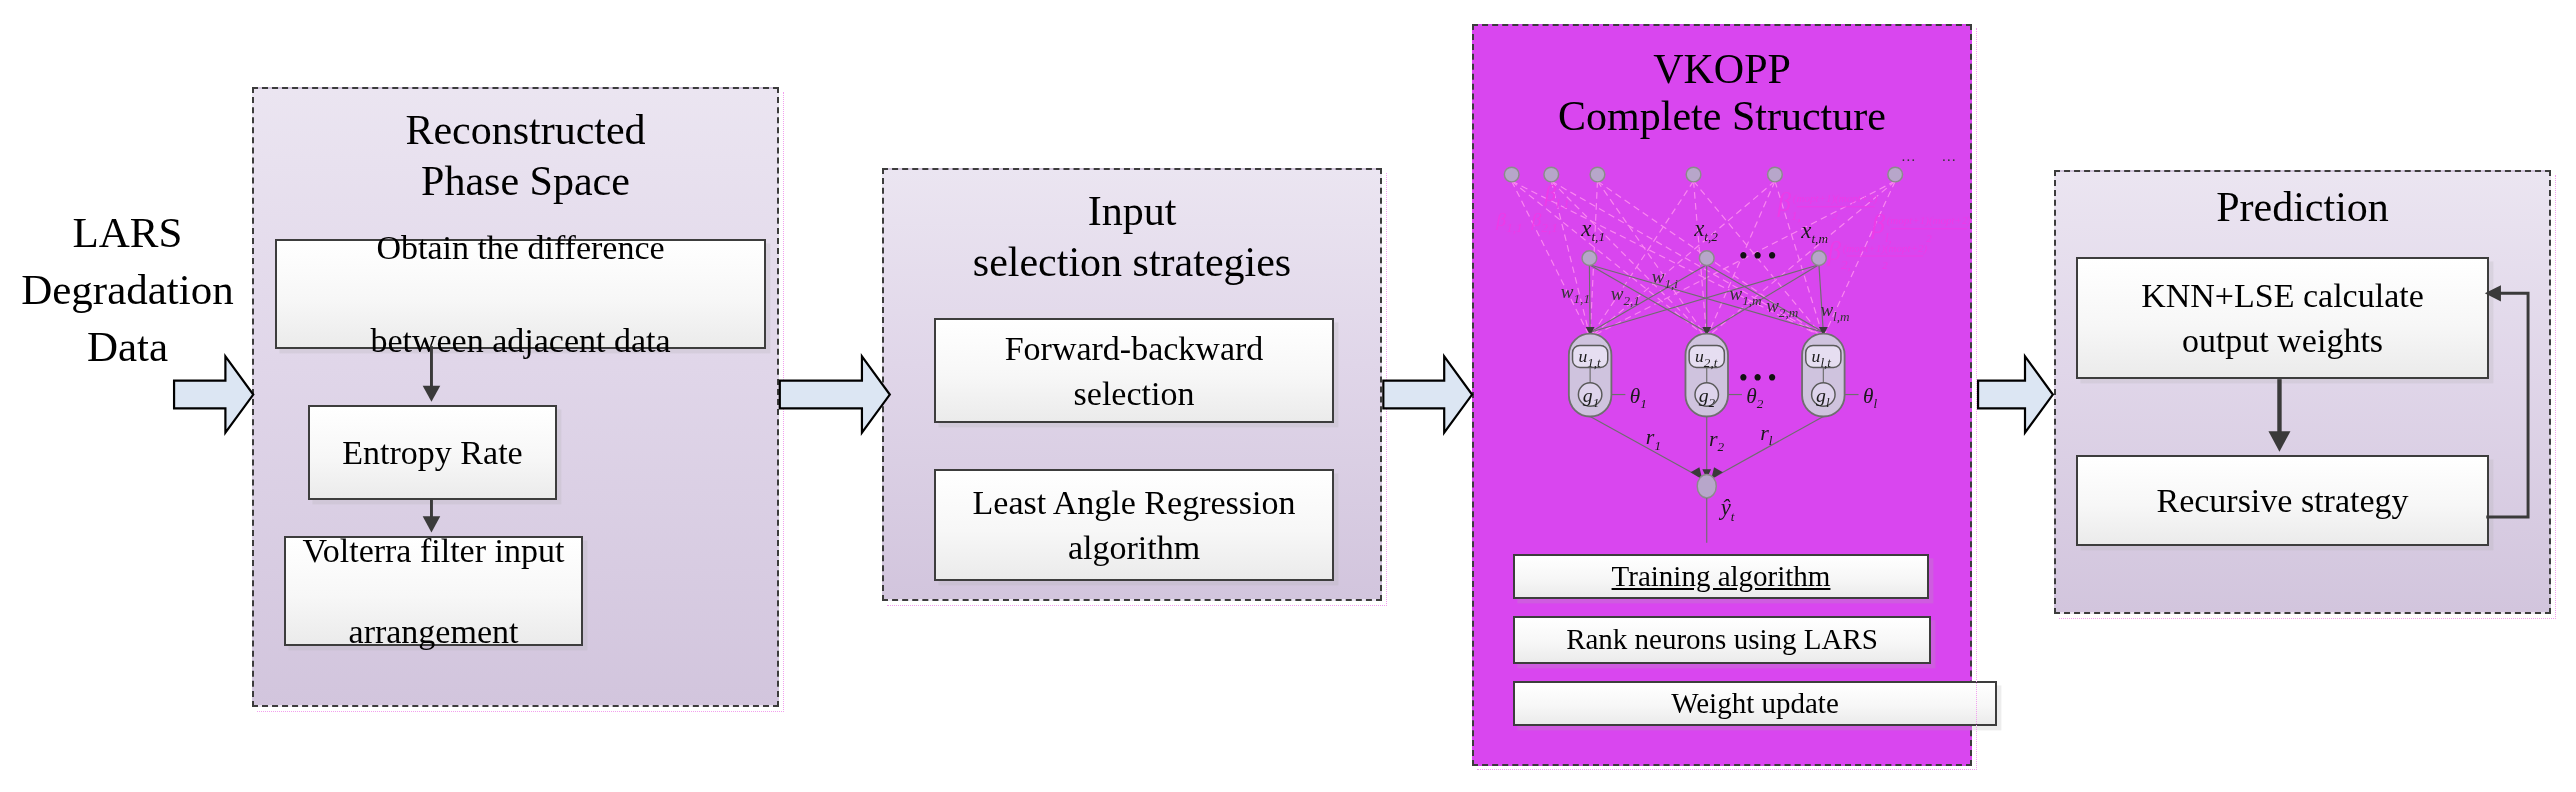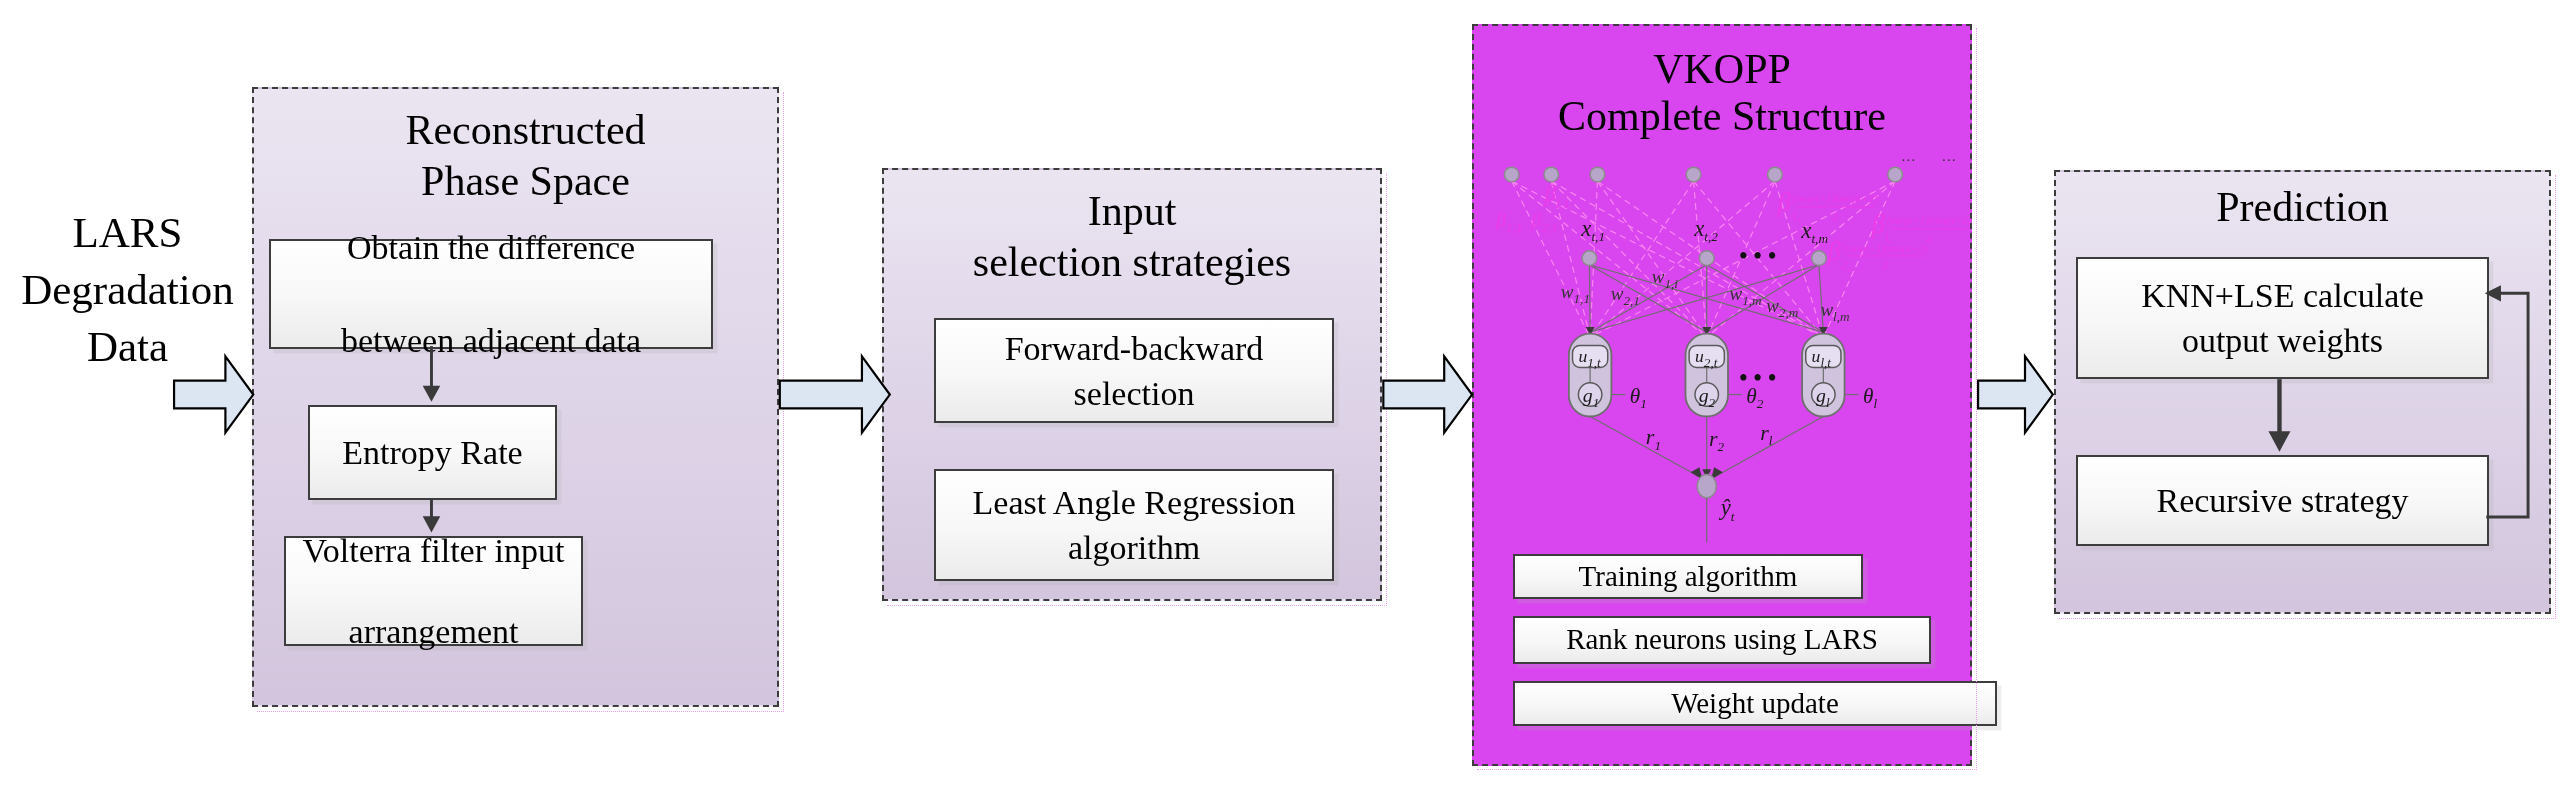--- a/index.html
+++ b/index.html
@@ -68,21 +68,21 @@
     <div>LARS</div>
     <div>Degradation</div>
     <div>Data</div>
   </div>
 
   <div class="panel" style="left:252px;top:87px;width:527px;height:620px;padding-left:20px;">
     <div class="panel-title">
       <div>Reconstructed</div>
       <div>Phase Space</div>
     </div>
-    <div class="pbox" style="left:15px;top:150px;width:444px;height:110px;gap:48px;">
+    <div class="pbox" style="left:21px;top:150px;width:491px;height:110px;gap:48px;">
       <div>Obtain the difference</div>
       <div>between adjacent data</div>
     </div>
     <div class="pbox" style="left:54px;top:316px;width:249px;height:95px;">
       <div>Entropy Rate</div>
     </div>
     <div class="pbox" style="left:30px;top:447px;width:299px;height:110px;gap:36px;">
       <div>Volterra filter input</div>
       <div>arrangement</div>
     </div>
@@ -101,21 +101,21 @@
       <div>Least Angle Regression</div>
       <div>algorithm</div>
     </div>
   </div>
 
   <div class="panel white" style="left:1472px;top:23.5px;width:500px;height:742px;">
     <div class="panel-title" style="margin-top:20.5px;line-height:47px;">
       <div>VKOPP</div>
       <div>Complete Structure</div>
     </div>
-    <div class="pbox small" style="left:39px;top:528px;width:350px;height:45px;">
+    <div class="pbox small" style="left:39px;top:528px;width:416px;height:45px;text-decoration:underline;">
       <div>Training algorithm</div>
     </div>
     <div class="pbox small" style="left:39px;top:590px;width:418px;height:48px;">
       <div>Rank neurons using LARS</div>
     </div>
     <div class="pbox small" style="left:39px;top:655px;width:484px;height:45px;">
       <div>Weight update</div>
     </div>
   </div>
 

